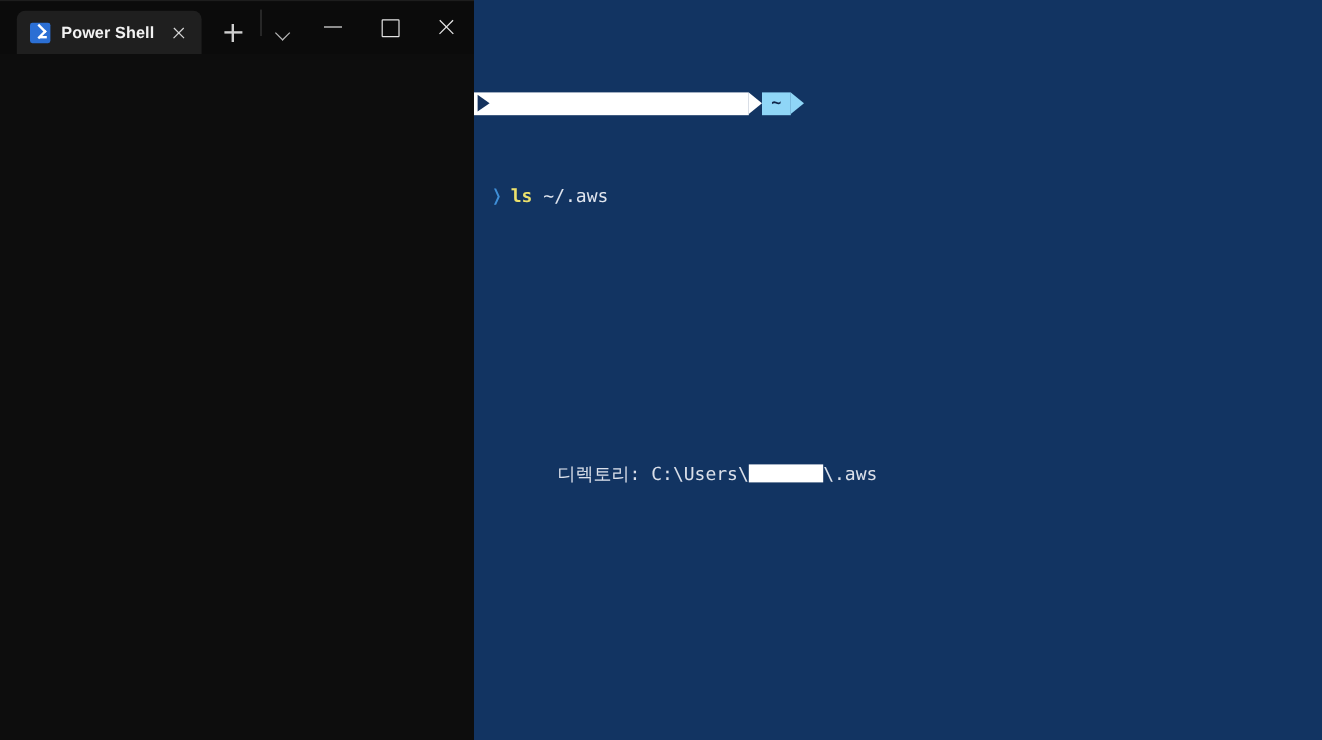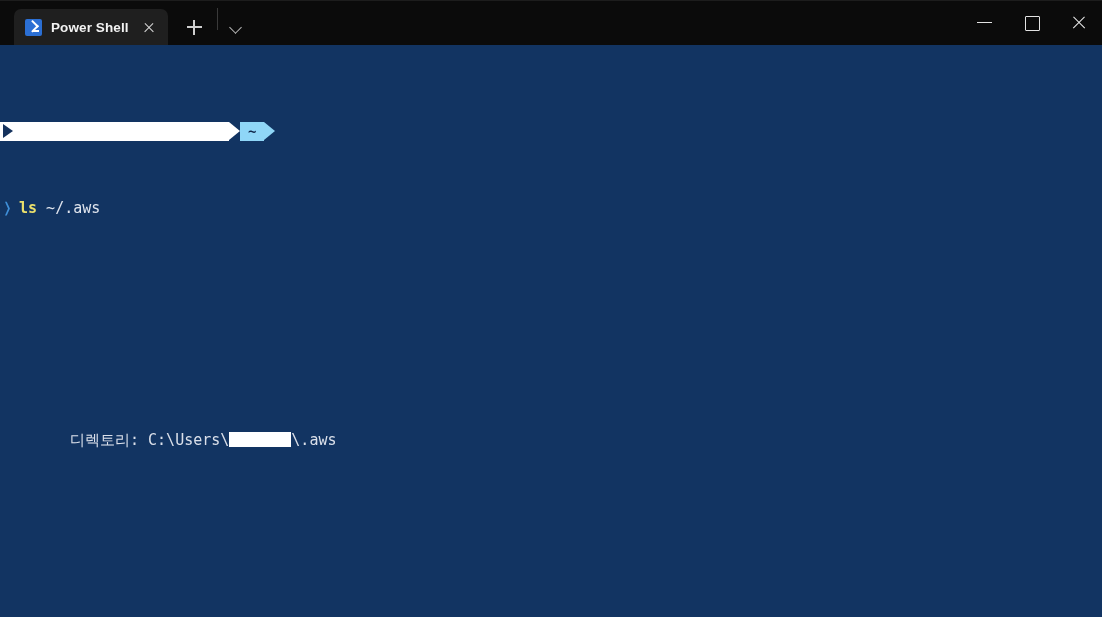--- a/index.html
+++ b/index.html
@@ -10,21 +10,21 @@
     overflow: hidden;
     background: #0a0a0a;
     font-family: "DejaVu Sans Mono", "Liberation Mono", monospace;
   }
 
   #app {
     width: 1102px;
     height: 617px;
     position: relative;
     display: flex;
-    flex-direction: column;
+    flex-direction: row;
     background: #0d0d0d;
   }
 
   
   .titlebar {
     height: 45px;
     min-height: 45px;
     background: #0b0b0b;
     display: flex;
     align-items: flex-end;
@@ -183,21 +183,21 @@
   .term-inner {
     position: absolute;
     left: 0; top: 0; right: 0; bottom: 0;
     font-family: "DejaVu Sans Mono", "Liberation Mono", monospace;
     font-size: 15px;
     line-height: 19.3px;
     color: #d6dce8;
     white-space: pre;
   }
 
-  .line { height: 19.3px; padding-left: 5px; white-space: pre; }
+  .line { height: 19.3px; padding-left: 17px; white-space: pre; }
   .line.blank { height: 19.3px; }
 
   
   .plbar {
     height: 19.3px;
     display: flex;
     align-items: stretch;
     position: relative;
   }
   .pl-cap {

